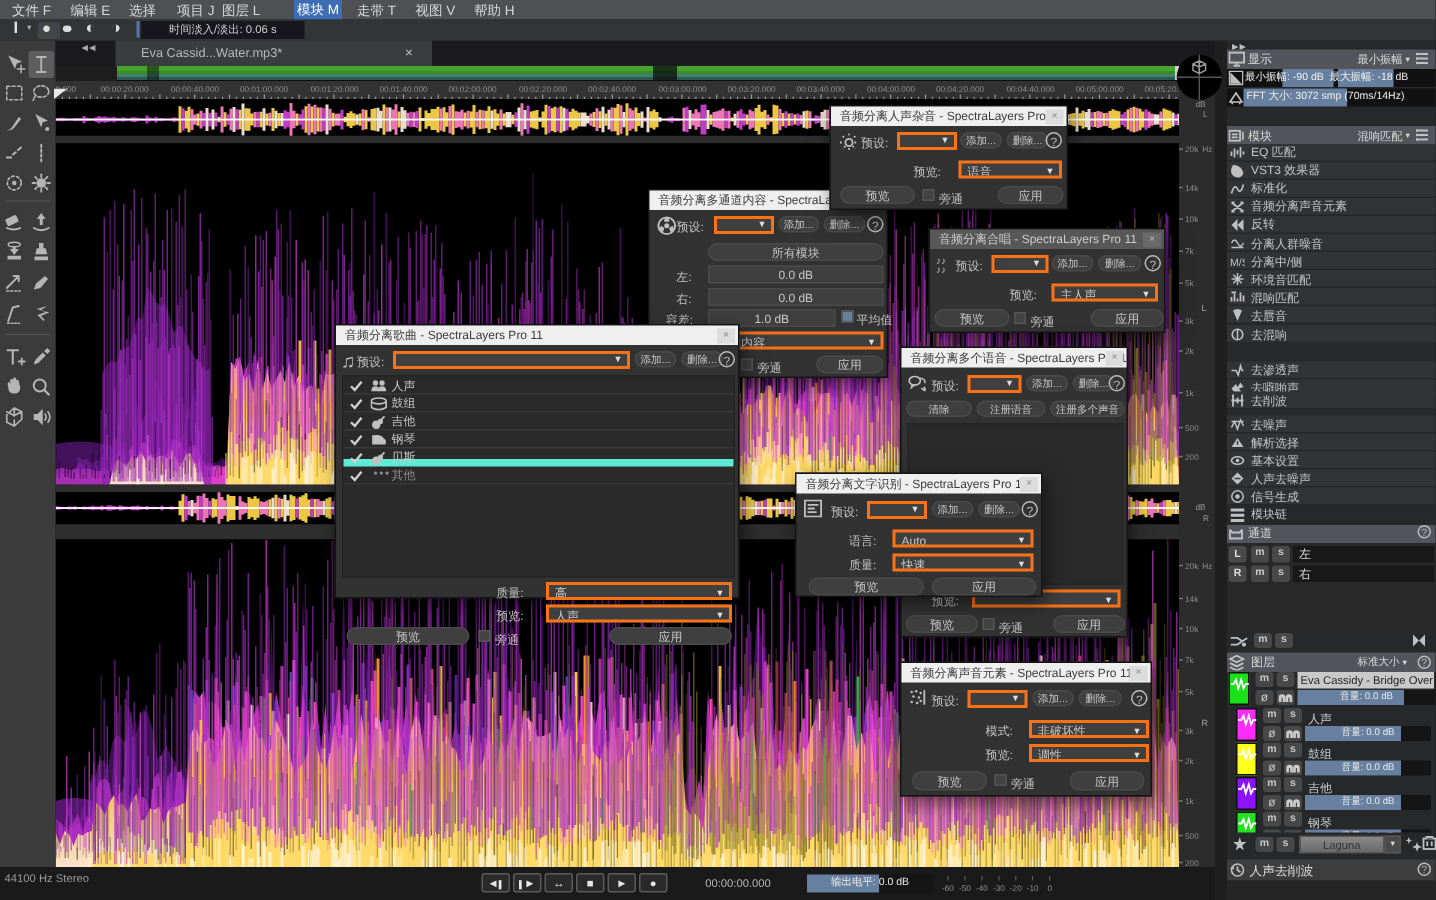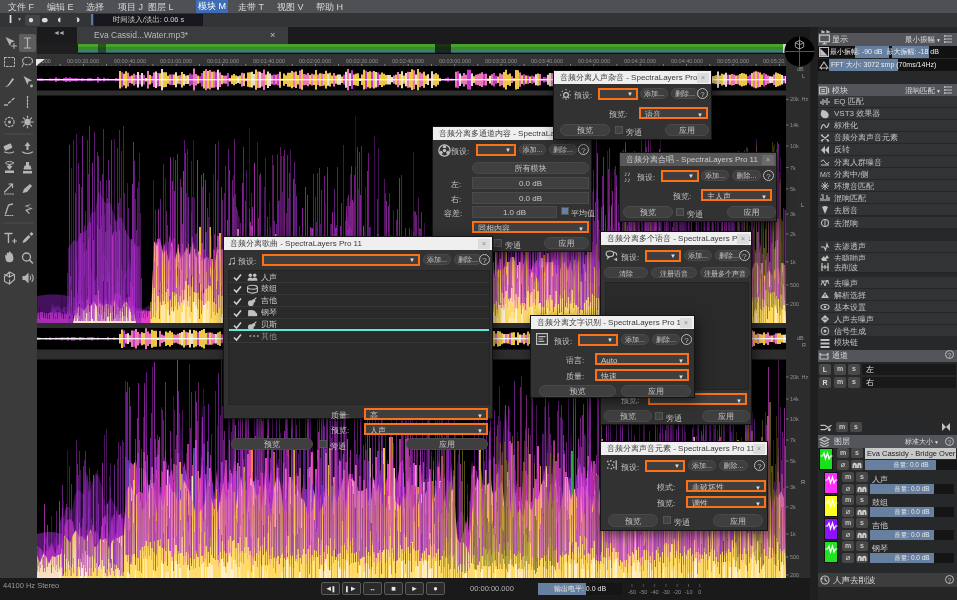--- a/index.html
+++ b/index.html
@@ -1475,20 +1475,36 @@
       <div class="ms" style="left:24px;top:0px">m</div>
       <div class="ms" style="left:38px;top:0px">s</div>
       <div class="ab" style="left:54px;top:1.5px;font-size:8px;color:#ccc">钢琴</div>
       <div class="ab" style="left:24px;top:12px;width:12px;height:10px;background:#484848;border-radius:2px;color:#ccc;font-size:8px;text-align:center;line-height:10px">ø</div>
       <svg style="position:absolute;left:38px;top:12px" width="12" height="10" viewBox="0 0 12 10">
         <rect width="12" height="10" rx="2" fill="#484848"></rect>
         <path fill="#ccc" d="M1.5 8V5a2.2 2.2 0 014.4 0v3h-1.8V5.2a.6.6 0 00-.8 0V8zM6.1 8V5a2.2 2.2 0 014.4 0v3H8.7V5.2a.6.6 0 00-.8 0V8z"></path>
       </svg>
       <div class="vol" style="left:52px;top:12px;width:84px"><b style="width:64px"></b><span style="font-size:6.5px">音量: 0.0 dB</span></div>
     </div>
+<div class="ab" style="left:0;top:528px;width:139px;height:17px;background:#27282a">
+      <svg style="position:absolute;left:3px;top:2px" width="11" height="11" viewBox="0 0 10 10">
+        <path fill="#c0c0c0" d="M5 1l1 3h3l-2.5 2 1 3L5 7.2 2.5 9l1-3L1 4h3z"></path>
+      </svg>
+<div class="ms" style="left:19px;top:3px">m</div>
+      <div class="ms" style="left:33px;top:3px">s</div>
+<div class="ab" style="left:48px;top:2px;width:57px;height:12px;background:linear-gradient(#8a8a8a,#6a6a6a);border:1px solid #555;color:#333;font-size:7.5px;text-align:center;line-height:11px">Laguna</div>
+<div class="ab" style="left:105px;top:2px;width:11px;height:12px;background:#4a4a4a;border:1px solid #555;color:#ddd;font-size:5px;text-align:center;line-height:11px">▼</div>
+<svg style="position:absolute;left:119px;top:3px" width="11" height="11" viewBox="0 0 10 10">
+        <path fill="#c0c0c0" d="M2 0l.6 1.6L4.2 2 2.6 2.6 2 4.2 1.4 2.6 0 2l1.4-.4zM7 3l.8 2.2L10 6 7.8 6.8 7 9l-.8-2.2L4 6l2.2-.8z"></path>
+      </svg>
+      <svg style="position:absolute;left:130px;top:2px" width="10" height="10" viewBox="0 0 10 10">
+        <rect x="1" y="2" width="8" height="7" fill="none" stroke="#c0c0c0" stroke-width="1.2"></rect>
+        <path stroke="#c0c0c0" stroke-width="1.2" d="M3 2V1h4v1M3.5 4v3M6.5 4v3"></path>
+      </svg>
+    </div>
 <div class="hdr" style="top:546px;height:14px;line-height:14px;background:#3d3d3d">
       <svg style="position:absolute;left:2px;top:2px" width="10" height="10" viewBox="0 0 10 10">
         <circle cx="5" cy="5" r="4" fill="none" stroke="#c0c0c0" stroke-width="1.1"></circle>
         <path stroke="#c0c0c0" stroke-width="1.1" fill="none" d="M5 2.5V5l2 1.5"></path>
         <path fill="#c0c0c0" d="M0 4l2-2 1 2.5z"></path>
       </svg>
       <span style="position:absolute;left:15px;font-size:8.5px">人声去削波</span>
       <span class="qi" style="right:3px;top:2px;width:9px;height:9px;line-height:9px;font-size:7px">?</span>
     </div>
 <div class="ab" style="left:0;top:560px;width:139px;height:13px;background:#252525"></div>
@@ -1579,21 +1595,21 @@
 <div class="pill" style="left:112px;top:17px;width:29px;height:11px;font-size:7px">删除...</div>
 <div class="qi" style="right:2px;top:17px">?</div>
 <span class="lab" style="left:53px;top:38px">预览:</span>
 <div class="dd" style="left:81px;top:36px;width:71px;height:12px;line-height:11px"><span style="margin-left:4px">主人声</span><i>▼</i></div>
 <div class="pill" style="left:3px;top:53px;width:50px;height:12px;line-height:12px">预览</div>
 <div class="cb" style="left:56px;top:55px"></div>
     <span class="lab" style="left:67px;top:56px;text-align:left">旁通</span>
 <div class="pill" style="left:107px;top:53px;width:49px;height:12px;line-height:12px">应用</div>
 </div>
 
-<div class="dlg" style="left:223px;top:236px;width:270px;height:183px;z-index:13">
+<div class="dlg" style="left:223px;top:216px;width:270px;height:183px;z-index:13">
 <div class="tb">音频分离歌曲 - SpectraLayers Pro 11<span class="tbx">×</span></div>
 <svg style="position:absolute;left:3px;top:16px" width="12" height="12" viewBox="0 0 10 10">
       <text x="0" y="10" font-size="11" fill="#c0c0c0" font-family="Liberation Sans">♫</text>
     </svg>
     <span class="lab" style="left:14px;top:19px">预设:</span>
 <div class="dd" style="left:38px;top:17px;width:158px;height:12px">
       <i>▼</i>
     </div>
 <div class="pill" style="left:199px;top:17px;width:28px;height:11px;font-size:7px">添加...</div>
 <div class="pill" style="left:230px;top:17px;width:28px;height:11px;font-size:7px">删除...</div>
@@ -1635,21 +1651,21 @@
 <div style="position:relative;height:12px;border-bottom:1px solid #383838">
         <svg style="position:absolute;left:4px;top:2px" width="9" height="9" viewBox="0 0 9 9">
           <path fill="none" stroke="#d0d0d0" stroke-width="1.6" d="M1 4.5L3.5 7 8 1.5"></path>
         </svg>
         <svg style="position:absolute;left:18px;top:1px" width="11" height="11" viewBox="0 0 10 10">
           <path fill="#c0c0c0" d="M1 8V2q6-1 7 2 2 .5 1 4z"></path>
           <path stroke="#2a2a2a" d="M1 8h9" stroke-width="1"></path>
         </svg>
         <span style="position:absolute;left:32px;top:0px">钢琴</span>
       </div>
-<div style="position:relative;height:12px;border-bottom:2px solid #5eead4">
+<div style="position:relative;height:12px;border-bottom:5px solid #5eead4">
         <svg style="position:absolute;left:4px;top:2px" width="9" height="9" viewBox="0 0 9 9">
           <path fill="none" stroke="#d0d0d0" stroke-width="1.6" d="M1 4.5L3.5 7 8 1.5"></path>
         </svg>
         <svg style="position:absolute;left:18px;top:1px" width="11" height="11" viewBox="0 0 10 10">
           <path fill="none" stroke="#c0c0c0" stroke-width="1.1" d="M8.5 1.5L5 5"></path>
           <circle cx="3.5" cy="6.5" r="2.6" fill="#c0c0c0"></circle>
           <circle cx="6" cy="4.5" r="1.6" fill="#c0c0c0"></circle>
         </svg>
         <span style="position:absolute;left:32px;top:0px">贝斯</span>
       </div>

